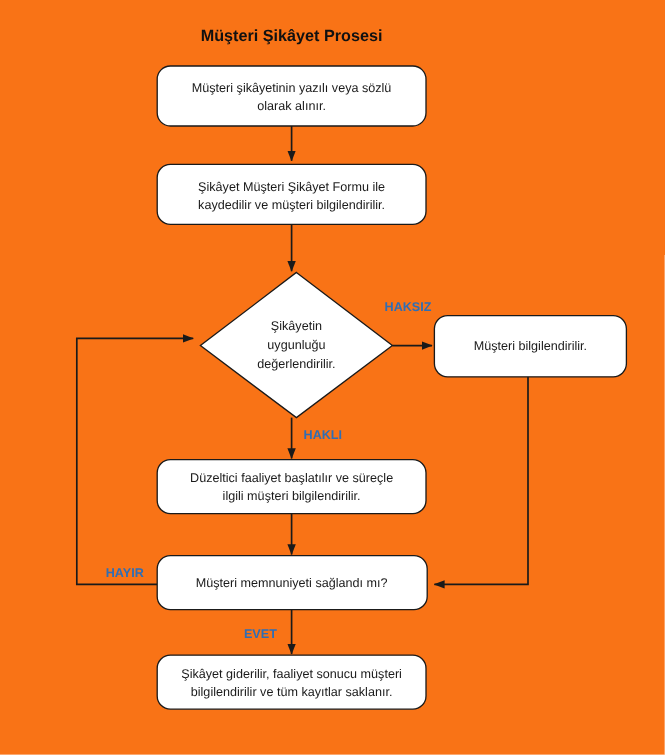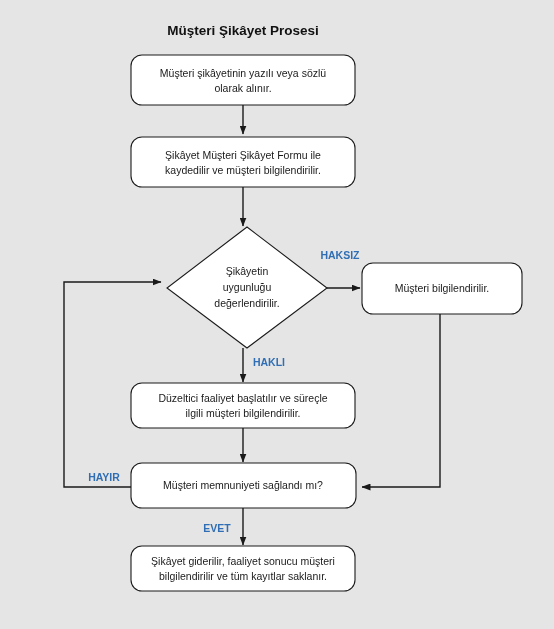--- a/index.html
+++ b/index.html
@@ -10,21 +10,21 @@
   body {
     width: 554px;
     height: 629px;
     font-family: "Liberation Sans", sans-serif;
     overflow: hidden;
   }
   #flowchart-root {
     position: relative;
     width: 554px;
     height: 629px;
-    background: #e5e5e5;
+    background: #f97316;
   }
   svg.chart-svg {
     display: block;
     width: 554px;
     height: 629px;
   }
   .node-shape {
     fill: #ffffff;
     stroke: #1a1a1a;
     stroke-width: 1.1;

